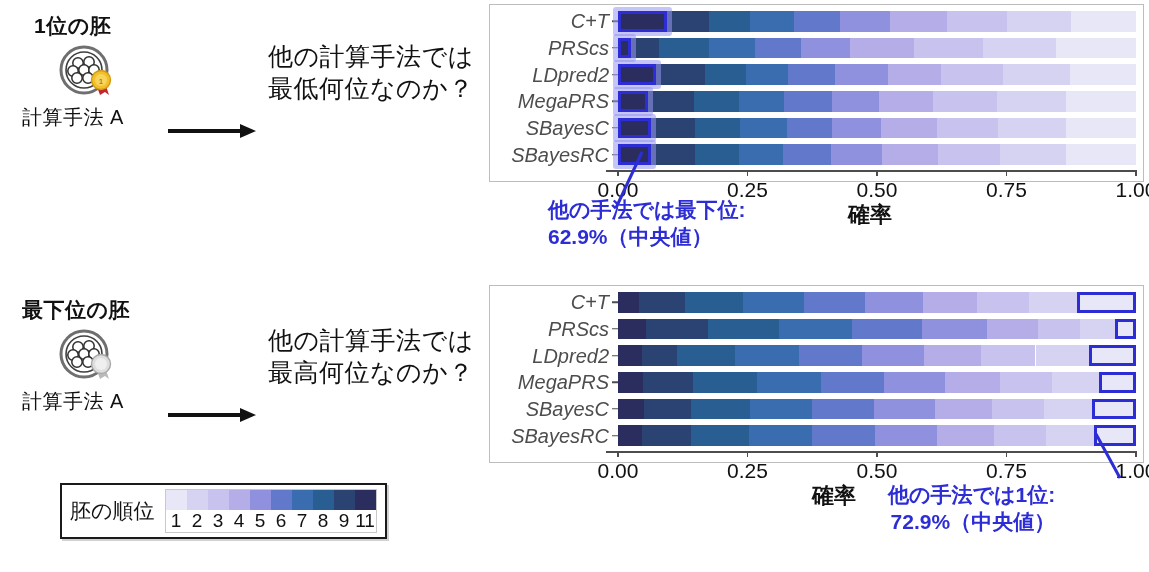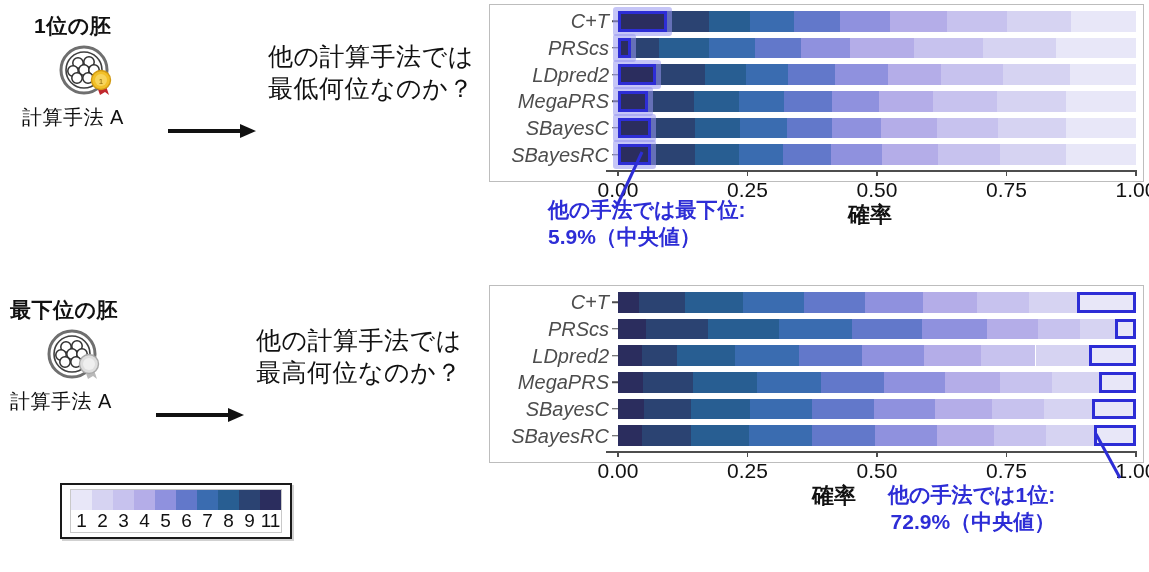--- a/index.html
+++ b/index.html
@@ -115,21 +115,21 @@
       <path d="M74 4 L90 11 L74 18 Z" fill="#111"></path>
     </svg>
   </div>
 
   <div class="abs" style="left:252px;top:32px;">
     <div class="question">他の計算手法では
 最低何位なのか？</div>
   </div>
 </div>
 
-<div class="abs" style="left:4px;top:292px;width:470px;height:150px;">
+<div class="abs" style="left:16px;top:292px;width:470px;height:150px;">
 
   <div class="abs" style="left:6px;top:4px;"><span class="panel-title">最下位の胚</span></div>
 
   <div class="abs embryo-wrap" style="left:40px;top:34px;">
     <svg width="64" height="58" viewBox="0 0 64 58">
       <circle cx="28" cy="28" r="23" fill="#ffffff" stroke="#6f6f6f" stroke-width="3"></circle>
       <circle cx="28" cy="28" r="18" fill="#ffffff" stroke="#3f3f3f" stroke-width="1.6"></circle>
       <g fill="#ffffff" stroke="#2e2e2e" stroke-width="1.5">
         <circle cx="22" cy="21" r="5.2"></circle>
           <circle cx="33" cy="20" r="5.2"></circle>
@@ -156,20 +156,21 @@
     </svg>
   </div>
 
   <div class="abs" style="left:252px;top:32px;">
     <div class="question">他の計算手法では
 最高何位なのか？</div>
   </div>
 </div>
 
 <div class="abs legend-box" style="left:60px;top:483px;">
+  <div class="legend-title">胚の順位</div>
   <div class="legend-scale">
     <div class="legend-swatches" id="legend-swatches">
         <i style="background: rgb(232, 231, 248);"></i>
         <i style="background: rgb(214, 211, 242);"></i>
         <i style="background: rgb(199, 194, 238);"></i>
         <i style="background: rgb(180, 173, 232);"></i>
         <i style="background: rgb(143, 145, 222);"></i>
         <i style="background: rgb(98, 120, 202);"></i>
         <i style="background: rgb(58, 108, 176);"></i>
         <i style="background: rgb(40, 94, 146);"></i>
@@ -317,21 +318,21 @@
       <div class="xtick" style="left: calc(100% - 0.75px); top: 0px;"></div>
       <div class="xlab" style="left: 100%; top: 8px;">1.00</div>
     </div>
 </div>
 <div class="abs axis-title" style="left:848px;top:200px;">確率</div>
 
 <svg class="abs" style="left:600px;top:150px;" width="90" height="62">
   <line x1="42" y1="2" x2="16" y2="58" stroke="#2d2dd6" stroke-width="3"></line>
 </svg>
 <div class="abs callout" style="left:548px;top:196px;">他の手法では最下位:
-5.9%（中央値）</div>
+62.9%（中央値）</div>
 
 <div class="chart-frame" style="left:489px;top:285px;width:655px;height:178px;"></div>
 <div class="abs" id="bottom-chart" style="left:618px;top:289px;width:518px;height:160px;">
     <div class="bar-row" style="position: absolute; left: 0px; top: 2.93333px; height: 20.8px; width: 100%;">
       <span class="bar-label">C+T</span>
       <span class="tick-mark"></span>
       <div class="bar-track">
         <div class="seg" style="left: 0%; width: 4%; background: rgb(43, 45, 94);"></div>
         <div class="seg" style="left: 4%; width: 9%; background: rgb(43, 67, 114);"></div>
         <div class="seg" style="left: 13%; width: 11.2%; background: rgb(40, 94, 146);"></div>

